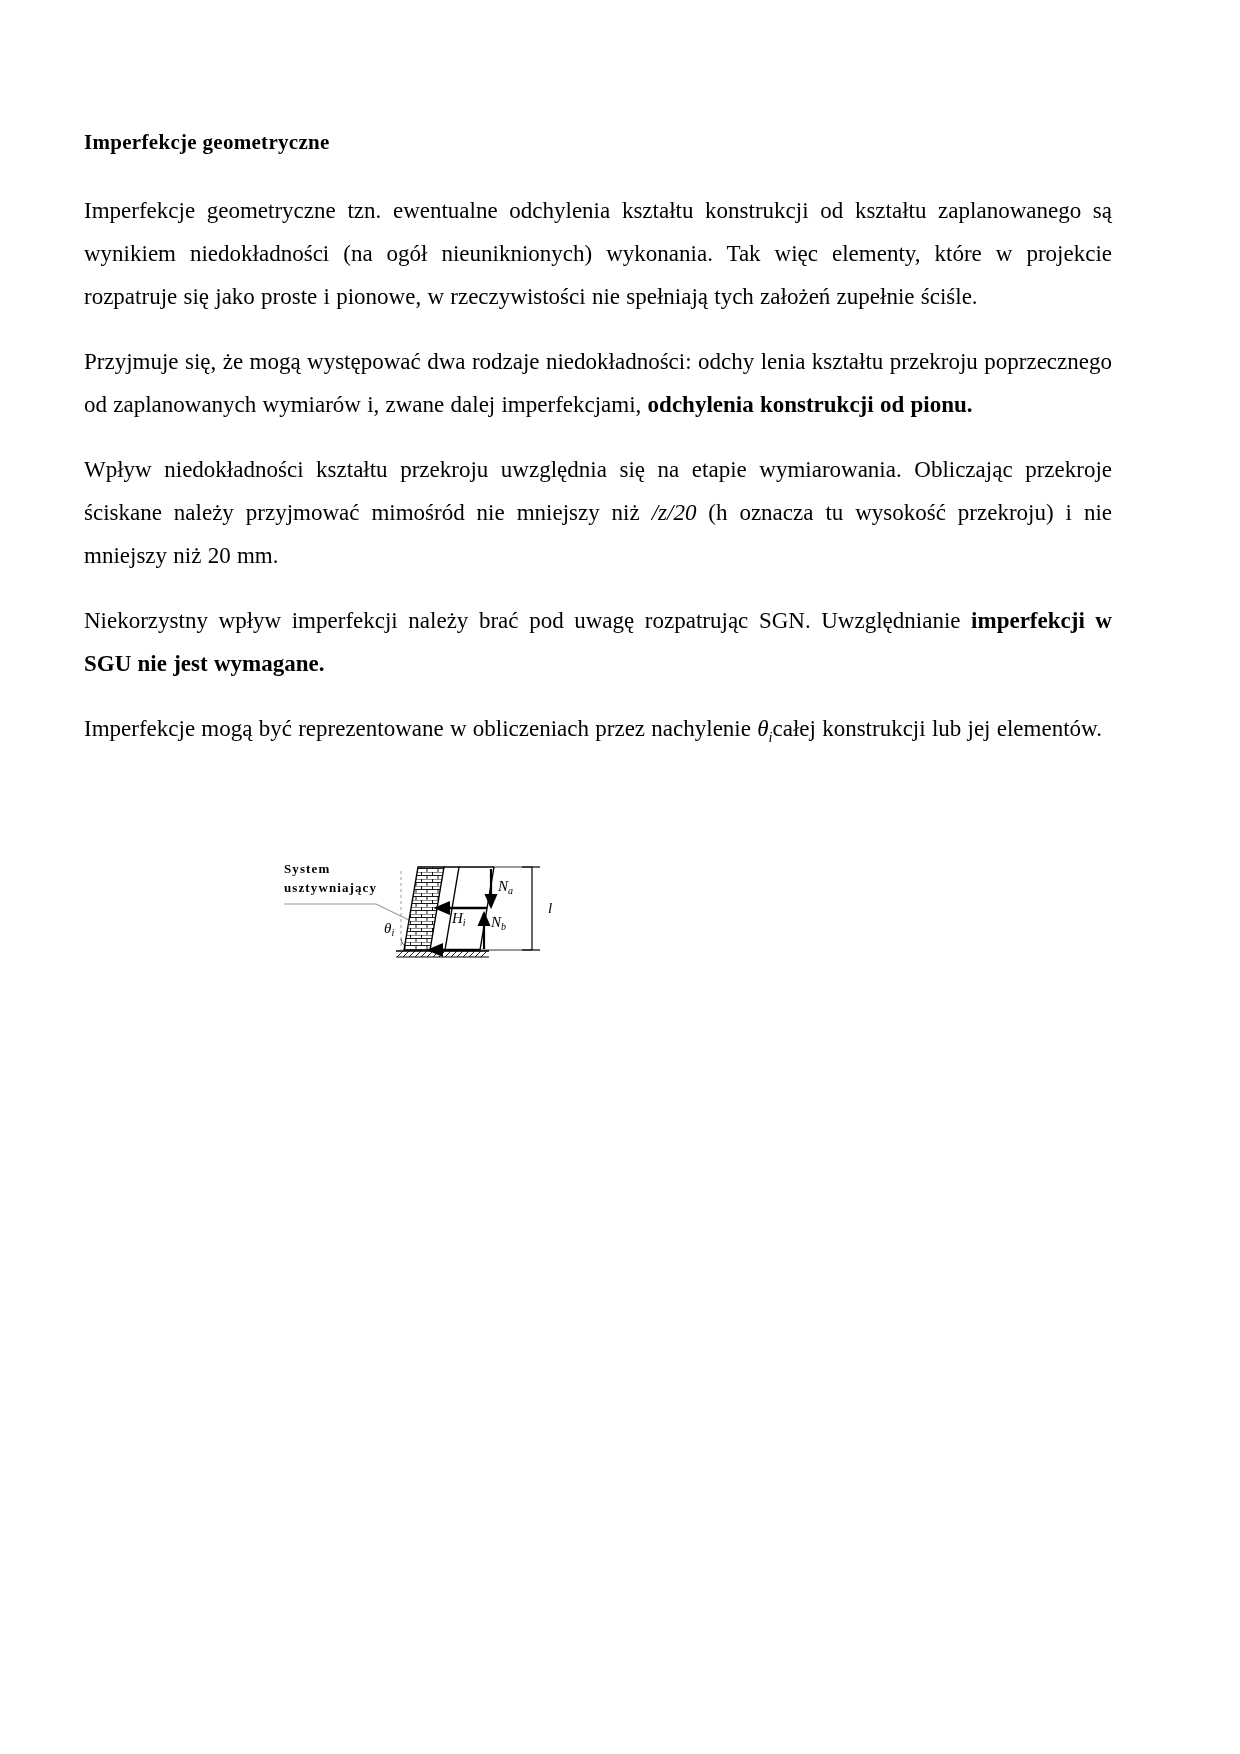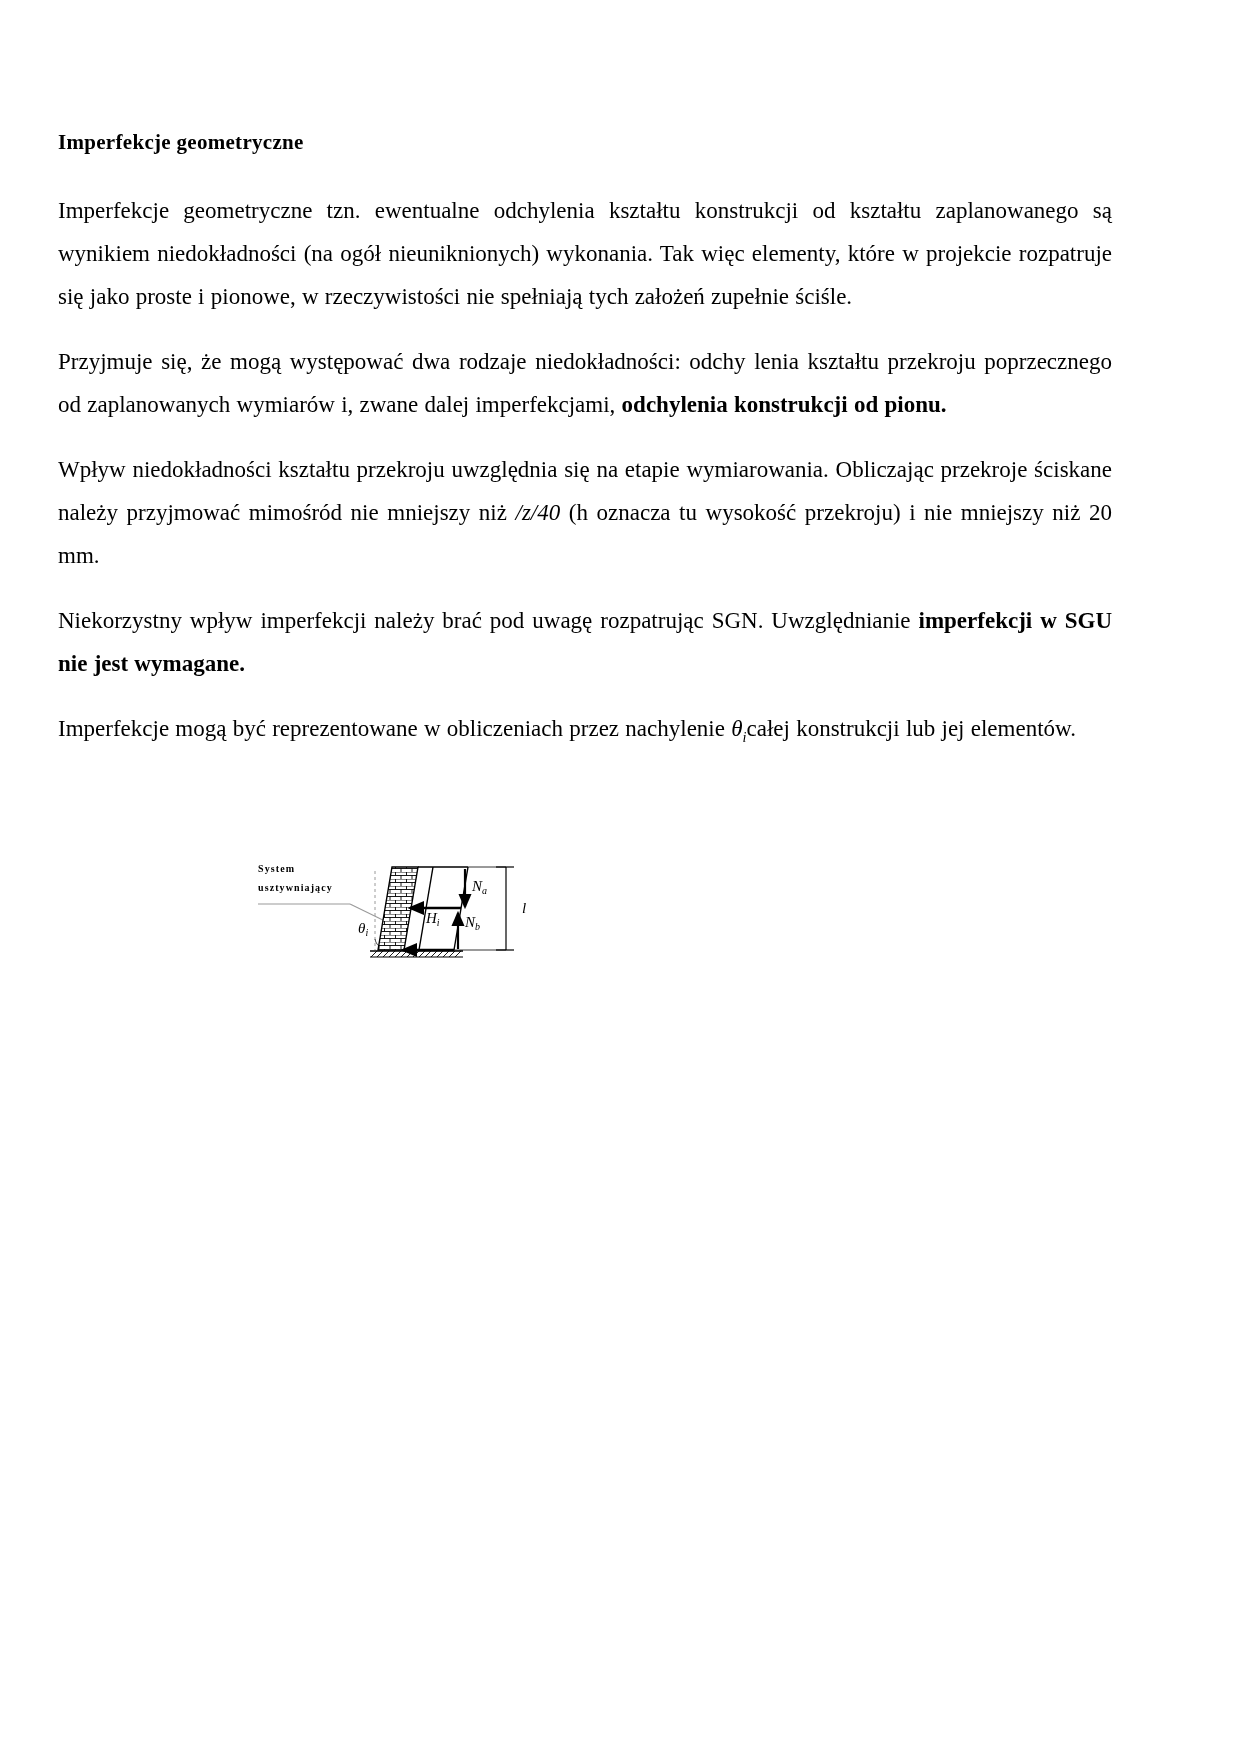--- a/index.html
+++ b/index.html
@@ -14,21 +14,21 @@
     color: #000000;
     overflow: hidden;
     position: relative;
   }
 
   .page {
     position: relative;
     width: 1240px;
     height: 1754px;
     box-sizing: border-box;
-    padding: 130px 128px 0 58px;
+    padding: 130px 128px 0 84px;
   }
 
   .doc-title {
     font-size: 21px;
     font-weight: bold;
     letter-spacing: 0.3px;
     margin: 0 0 34px 0;
     line-height: 1.2;
   }
 
@@ -69,21 +69,21 @@
     position: relative;
     width: 340px;
     height: 210px;
     margin-left: 200px;
   }
 
   .fig-label-system {
     position: absolute;
     left: 0px;
     top: 8px;
-    font-size: 10px;
+    font-size: 13px;
     font-weight: bold;
     line-height: 19px;
     letter-spacing: 1.1px;
     white-space: nowrap;
   }
 
   svg.fig-svg {
     position: absolute;
     left: 0;
     top: 0;
@@ -115,21 +115,21 @@
 
   <p class="body-par">
     <span>Imperfekcje geometryczne tzn. ewentualne odchylenia kształtu konstrukcji od kształtu zaplanowanego są wynikiem niedokładności (na ogół nieuniknionych) wykonania. Tak więc elementy, które w projekcie rozpatruje się jako proste i pionowe, w rzeczywistości nie spełniają tych założeń zupełnie ściśle.</span>
   </p>
 
   <p class="body-par">
     <span>Przyjmuje się, że mogą występować dwa rodzaje niedokładności: odchy lenia kształtu przekroju poprzecznego od zaplanowanych wymiarów i, zwane dalej imperfekcjami, </span><span class="b">odchylenia konstrukcji od pionu.</span>
   </p>
 
   <p class="body-par">
-    <span>Wpływ niedokładności kształtu przekroju uwzględnia się na etapie wymiarowania. Obliczając przekroje ściskane należy przyjmować mimośród nie mniejszy niż </span><span class="i">/z/40</span><span> (h oznacza tu wysokość przekroju) i nie mniejszy niż 20 mm.</span>
+    <span>Wpływ niedokładności kształtu przekroju uwzględnia się na etapie wymiarowania. Obliczając przekroje ściskane należy przyjmować mimośród nie mniejszy niż </span><span class="i">/z/20</span><span> (h oznacza tu wysokość przekroju) i nie mniejszy niż 20 mm.</span>
   </p>
 
   <p class="body-par">
     <span>Niekorzystny wpływ imperfekcji należy brać pod uwagę rozpatrując SGN. Uwzględnianie </span><span class="b">imperfekcji w SGU nie jest wymagane.</span>
   </p>
 
   <p class="body-par">
     <span>Imperfekcje mogą być reprezentowane w obliczeniach przez nachylenie </span><span class="theta-inline"><span>θ</span><sub>i</sub></span><span>całej konstrukcji lub jej elementów.</span>
   </p>
 

